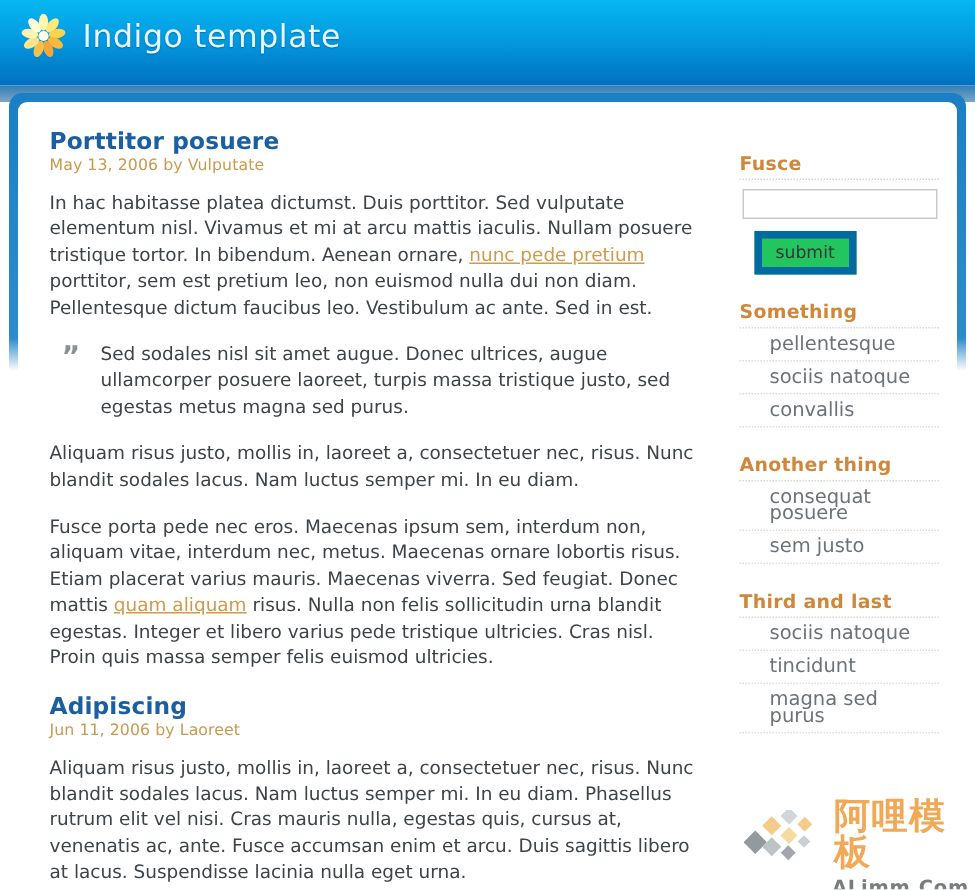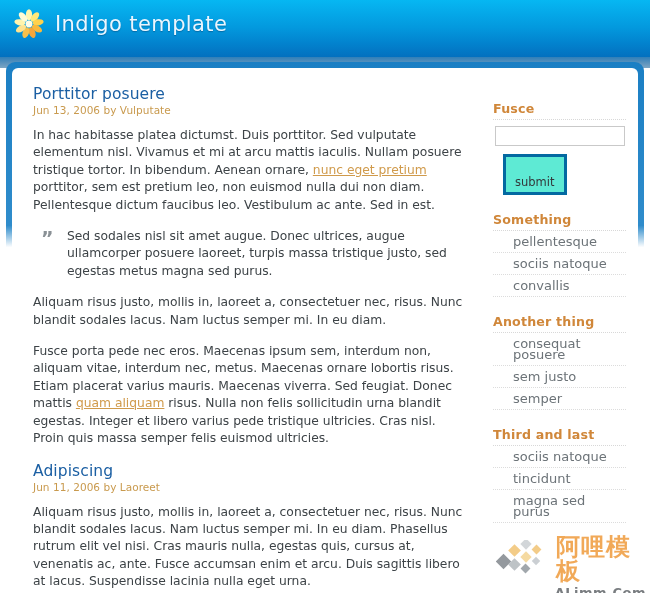--- a/index.html
+++ b/index.html
@@ -100,21 +100,21 @@
     padding: 33px 12px 0 9px;
     overflow: hidden;
     position: relative;
   }
 
   
   .post { margin: 0 0 6px 0; }
   .post-title {
     margin: 0 0 1px 0;
     font-size: 15.5px;
-    font-weight: normal;
+    font-weight: bold;
     color: #1b5fa3;
     letter-spacing: .1px;
   }
   .post-meta {
     margin: 0 0 11px 0;
     font-size: 10.5px;
     color: #c99a4e;
     letter-spacing: .05px;
   }
   .post p {
@@ -181,43 +181,44 @@
     background: #fff;
     font-family: "DejaVu Sans", "Liberation Sans", sans-serif;
     font-size: 11px;
     color: #444;
     padding: 1px 3px;
     outline: none;
   }
   .submit-btn {
     margin-top: 8px;
     margin-left: 8px;
-    padding: 18px 9px 3px 9px;
-    border: 3px solid #0369a1;
-    background: #5eead4;
+    padding: 2px 9px 3px 9px;
+    border: 5px solid #0369a1;
+    background: #22c55e;
     font-family: "DejaVu Sans", "Liberation Sans", sans-serif;
     font-size: 11.5px;
     color: #33383b;
     cursor: pointer;
   }
 
   
   #watermark {
     position: absolute;
     right: 2px;
     bottom: 4px;
     width: 152px;
     height: 54px;
     opacity: .92;
     pointer-events: none;
   }
   #watermark .wm-row {
     display: flex;
     align-items: center;
     gap: 4px;
+    font-family: Liberation Mono, monospace;
   }
   #watermark .wm-cn {
     font-size: 24px;
     font-weight: bold;
     color: #f0a24a;
     letter-spacing: 1px;
     line-height: 1;
   }
   #watermark .wm-en {
     text-align: right;
@@ -261,23 +262,23 @@
 
   <div id="shell">
     <div id="shell-inner">
 
       <div id="cols">
 
         <div id="content">
 
           <div class="post">
             <h2 class="post-title">Porttitor posuere</h2>
-            <div class="post-meta">Jun 13, 2006 by Vulputate</div>
-
-            <p><span>In hac habitasse platea dictumst. Duis porttitor. Sed vulputate elementum nisl. Vivamus et mi at arcu mattis iaculis. Nullam posuere tristique tortor. In bibendum. Aenean ornare, </span><a href="#">nunc eget pretium</a><span> porttitor, sem est pretium leo, non euismod nulla dui non diam. Pellentesque dictum faucibus leo. Vestibulum ac ante. Sed in est.</span></p>
+            <div class="post-meta">May 13, 2006 by Vulputate</div>
+
+            <p><span>In hac habitasse platea dictumst. Duis porttitor. Sed vulputate elementum nisl. Vivamus et mi at arcu mattis iaculis. Nullam posuere tristique tortor. In bibendum. Aenean ornare, </span><a href="#">nunc pede pretium</a><span> porttitor, sem est pretium leo, non euismod nulla dui non diam. Pellentesque dictum faucibus leo. Vestibulum ac ante. Sed in est.</span></p>
 
             <blockquote>
               <span class="qmark">”</span>
               <p>Sed sodales nisl sit amet augue. Donec ultrices, augue ullamcorper posuere laoreet, turpis massa tristique justo, sed egestas metus magna sed purus.</p>
             </blockquote>
 
             <p>Aliquam risus justo, mollis in, laoreet a, consectetuer nec, risus. Nunc blandit sodales lacus. Nam luctus semper mi. In eu diam.</p>
 
             <p><span>Fusce porta pede nec eros. Maecenas ipsum sem, interdum non, aliquam vitae, interdum nec, metus. Maecenas ornare lobortis risus. Etiam placerat varius mauris. Maecenas viverra. Sed feugiat. Donec mattis </span><a href="#">quam aliquam</a><span> risus. Nulla non felis sollicitudin urna blandit egestas. Integer et libero varius pede tristique ultricies. Cras nisl. Proin quis massa semper felis euismod ultricies.</span></p>
           </div>
@@ -312,21 +313,20 @@
               <li>convallis</li>
             </ul>
           </div>
 
           <div class="side-block">
             <h3 class="side-title">Another thing</h3>
             <div class="side-rule"></div>
             <ul class="side-list">
               <li>consequat posuere</li>
               <li>sem justo</li>
-              <li>semper</li>
             </ul>
           </div>
 
           <div class="side-block">
             <h3 class="side-title">Third and last</h3>
             <div class="side-rule"></div>
             <ul class="side-list">
               <li>sociis natoque</li>
               <li>tincidunt</li>
               <li>magna sed purus</li>

